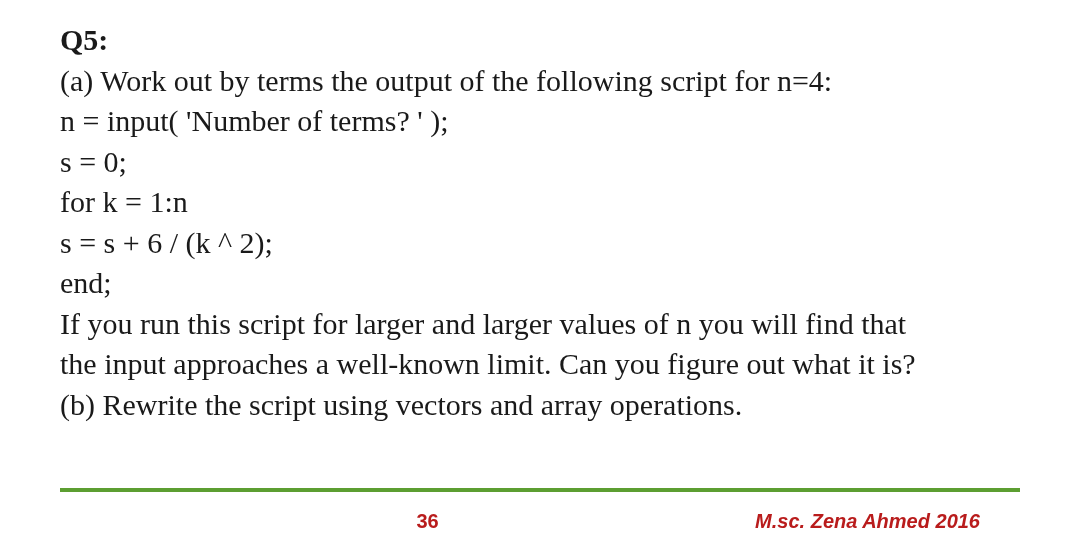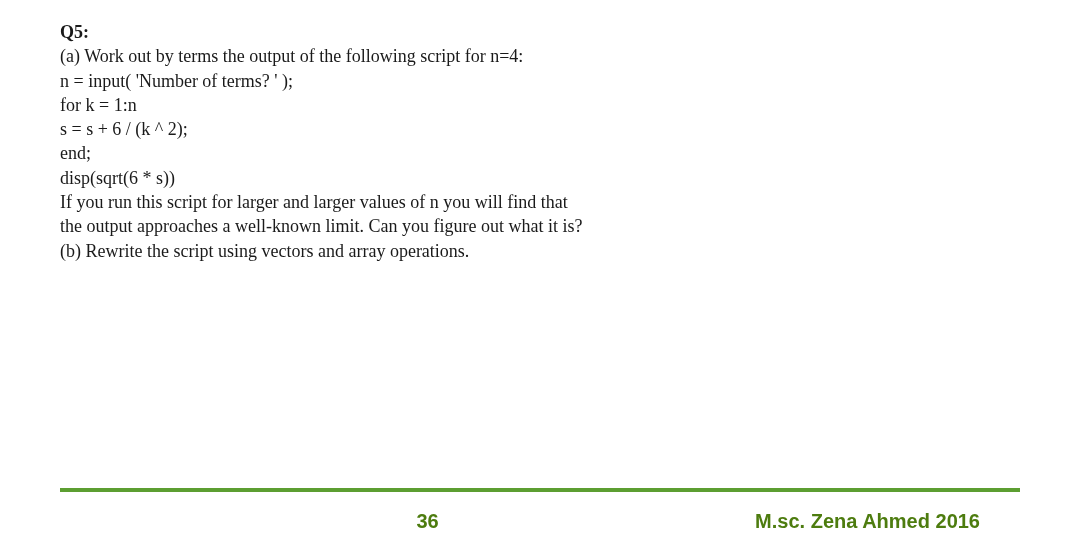--- a/index.html
+++ b/index.html
@@ -16,21 +16,21 @@
       overflow: hidden;
     }
     .page {
       background: #ffffff;
       padding: 20px 60px 20px 60px;
       height: 100%;
       position: relative;
     }
     .content {
       color: #1a1a1a;
-      font-size: 18px;
+      font-size: 30px;
       line-height: 1.35;
     }
     .q-label {
       font-weight: bold;
     }
     .code-line {
       display: block;
     }
     .footer-area {
       position: absolute;
@@ -42,48 +42,49 @@
       height: 4px;
       background: #5c9e31;
       width: 100%;
       margin-bottom: 18px;
     }
     .footer-row {
       display: flex;
       justify-content: space-between;
       align-items: flex-end;
       font-weight: bold;
-      color: #4d7c0f;
+      color: #b91c1c;
       padding: 0 40px;
     }
     .page-num {
       flex: 1;
       text-align: center;
       font-size: 20px;
       font-family: Arial, Helvetica, sans-serif;
     }
     .author {
       font-size: 20px;
       font-family: Arial, Helvetica, sans-serif;
+      font-style: italic;
     }
   </style>
 </head>
 <body>
 
 <div class="page">
   <div class="content">
     <div class="q-label">Q5:</div>
     <div>(a) Work out by terms the output of the following script for n=4:</div>
     <div class="code-line">n = input( 'Number of terms? ' );</div>
+    <div class="code-line">s = 0;</div>
     <div class="code-line">for k = 1:n</div>
     <div class="code-line">s = s + 6 / (k ^ 2);</div>
     <div class="code-line">end;</div>
-    <div class="code-line">disp(sqrt(6 * s))</div>
     <div>If you run this script for larger and larger values of n you will find that</div>
-    <div>the output approaches a well-known limit. Can you figure out what it is?</div>
+    <div>the input approaches a well-known limit. Can you figure out what it is?</div>
     <div>(b) Rewrite the script using vectors and array operations.</div>
   </div>
 
   <div class="footer-area">
     <div class="separator"></div>
     <div class="footer-row">
       <span class="page-num">36</span>
       <span class="author">M.sc. Zena Ahmed  2016</span>
     </div>
   </div>

